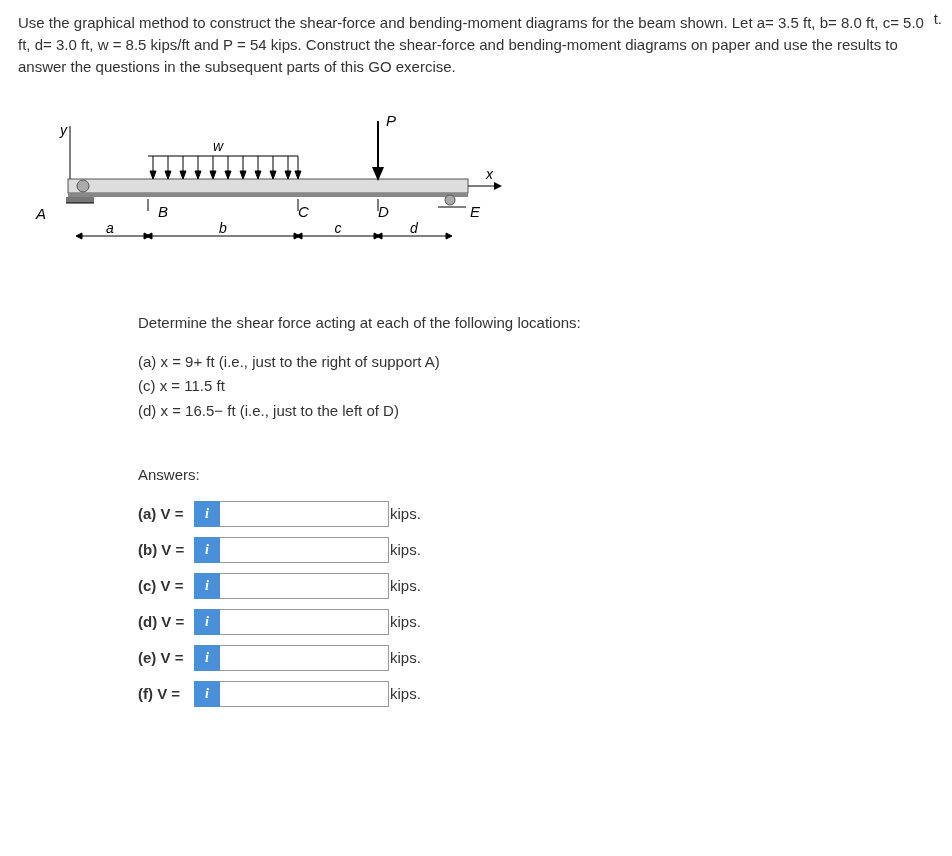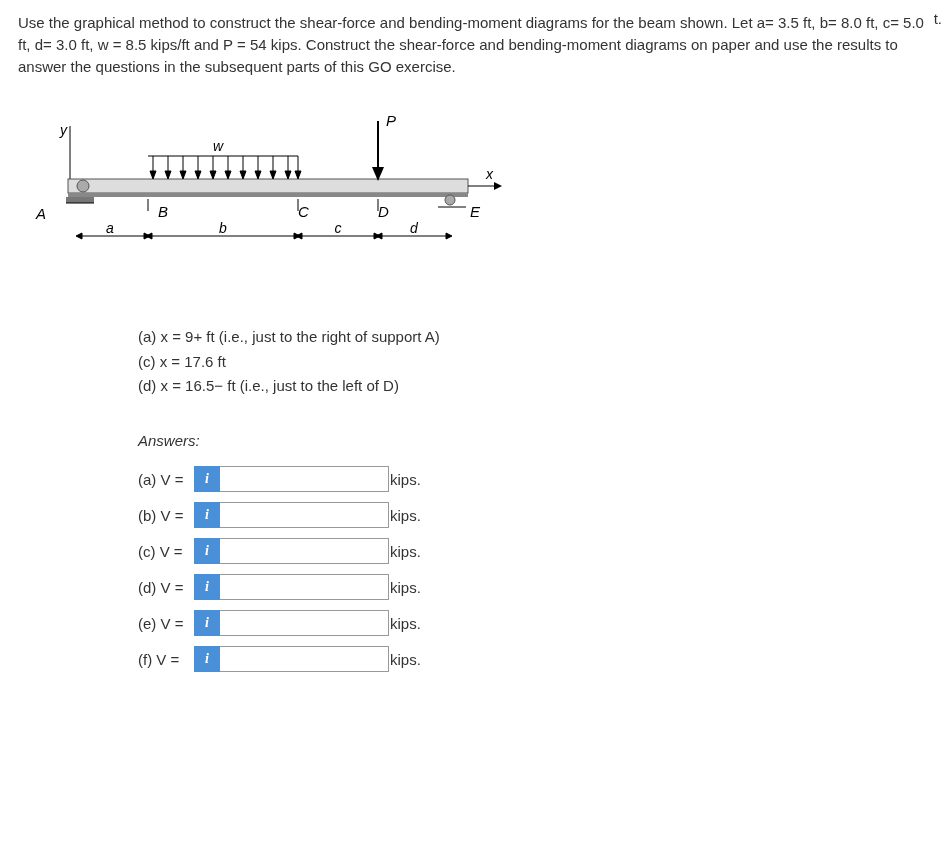--- a/index.html
+++ b/index.html
@@ -20,29 +20,30 @@
     margin: 8px 0 24px 0;
   }
   .content-block {
     margin-left: 120px;
     margin-top: 28px;
   }
   .text-line {
     line-height: 1.5;
     margin: 2px 0;
   }
-  .answers-header { margin-top: 18px; margin-bottom: 12px; font-style: italic; }
+  .answers-header { margin-top: 28px; margin-bottom: 12px; }
   .answer-row {
     display: flex;
     align-items: center;
     margin: 6px 0;
     height: 30px;
   }
   .answer-label {
     width: 56px;
+    font-weight: bold;
   }
   .info-btn {
     width: 26px;
     height: 26px;
     background: #4a90d9;
     color: #fff;
     font-family: Georgia, serif;
     font-style: italic;
     font-weight: bold;
     font-size: 14px;
@@ -180,23 +181,24 @@
 
     <line x1="360" y1="125" x2="432" y2="125"></line>
     <polygon points="364,122 364,128 358,125"></polygon>
     <polygon points="428,122 428,128 434,125"></polygon>
     <text x="396" y="122" font-style="italic" font-size="14" text-anchor="middle" fill="#000" stroke="none">d</text>
   </g>
 </svg>
 </div>
 
 <div class="content-block">
+  <div class="text-line">Determine the shear force acting at each of the following locations:</div>
   <div style="height:12px"></div>
   <div class="text-line">(a) x = 9+ ft (i.e., just to the right of support A)</div>
-  <div class="text-line">(c) x = 17.6 ft</div>
+  <div class="text-line">(c) x = 11.5 ft</div>
   <div class="text-line">(d) x = 16.5− ft (i.e., just to the left of D)</div>
   <div style="height:12px"></div>
 
   <div class="text-line answers-header">Answers:</div>
 
   <div class="answer-row">
     <span class="answer-label">(a) V =</span>
     <span class="info-btn">i</span>
     <input type="text" class="answer-input" value="" style="">
     <span class="unit">kips.</span>

